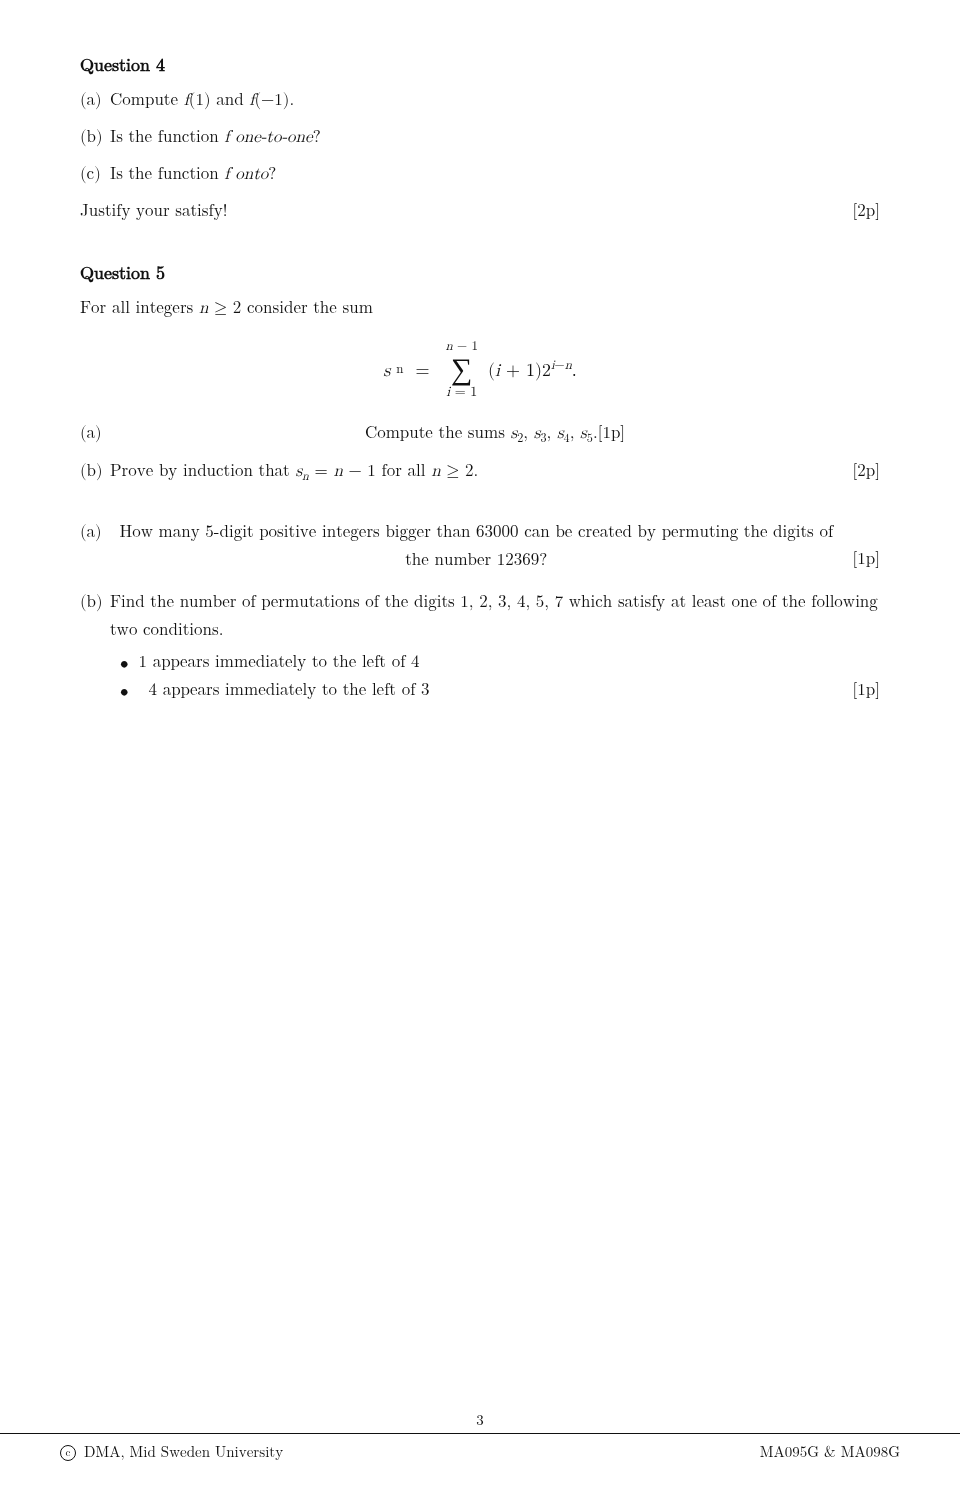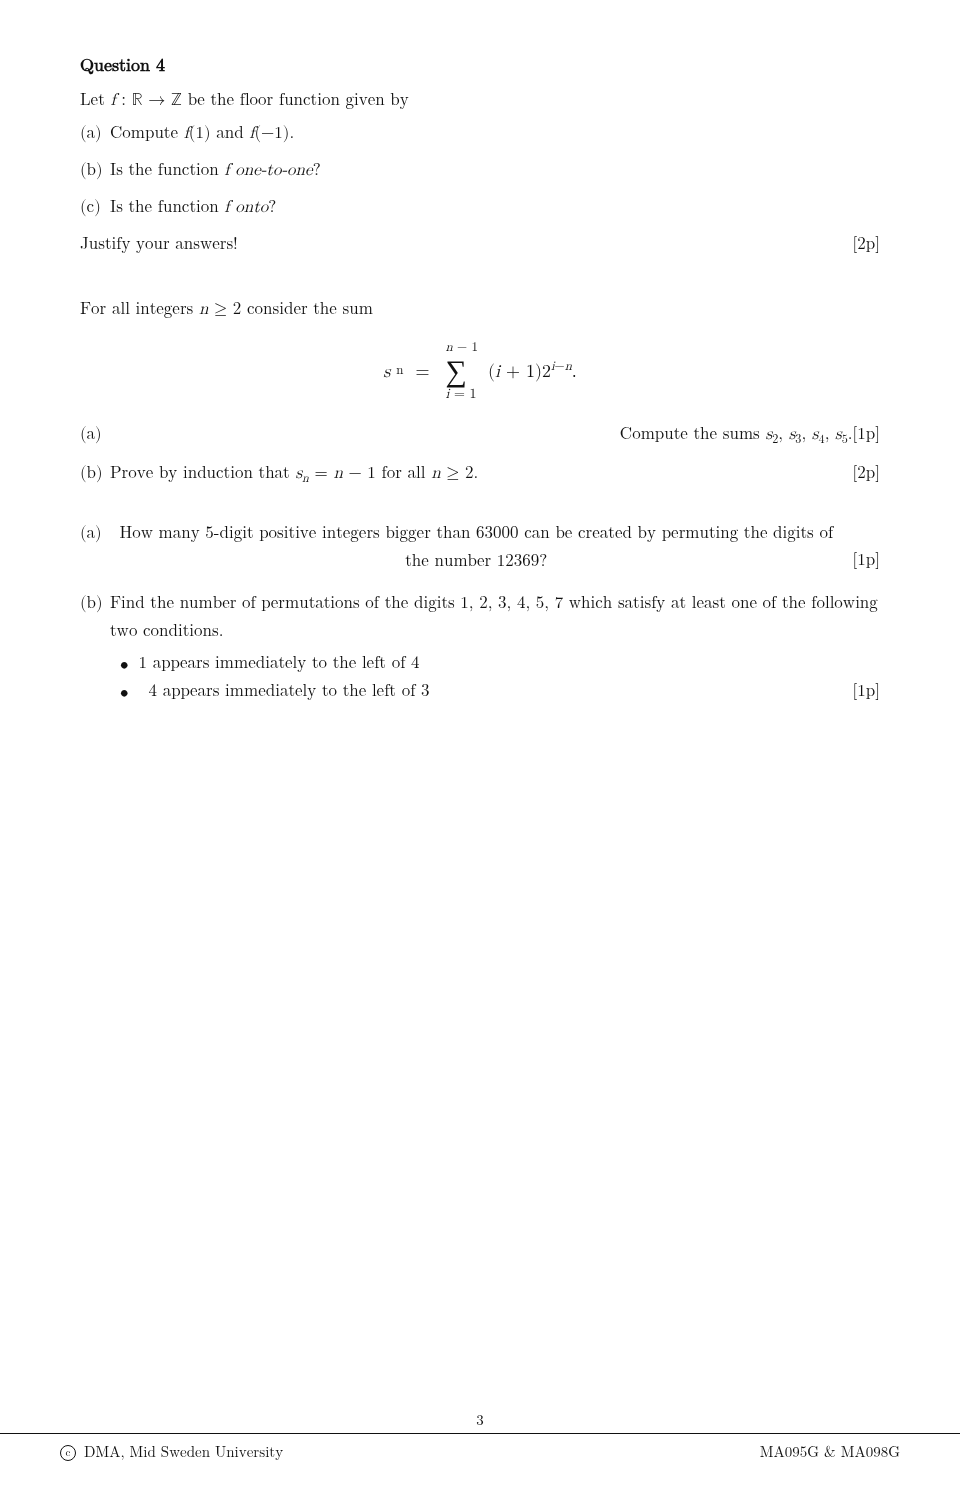--- a/index.html
+++ b/index.html
@@ -113,60 +113,58 @@
       margin: 30px 0 18px 0;
     }
   </style>
 </head>
 <body>
 
 <div class="page">
 
   <div class="question-block">
     <div class="question-title">Question 4</div>
-    <div class="intro-text">
-      Let <span class="italic">f</span> : ℝ → ℤ be the floor function given by
-    </div>
     <div class="part">
       <span class="part-label">(a)</span>
       <span class="part-text">Compute <span class="italic">f</span>(1) and <span class="italic">f</span>(−1).</span>
     </div>
     <div class="part">
       <span class="part-label">(b)</span>
       <span class="part-text">Is the function <span class="italic">f</span> <span style="font-style:italic;">one-to-one</span>?</span>
     </div>
     <div class="part">
       <span class="part-label">(c)</span>
       <span class="part-text">Is the function <span class="italic">f</span> <span style="font-style:italic;">onto</span>?</span>
     </div>
     <div class="justify-line">
-      <span>Justify your answers!</span>
+      <span>Justify your satisfy!</span>
       <span>[2p]</span>
     </div>
   </div>
 
   <div class="question-block section-sep">
+    <div class="question-title">Question 5</div>
     <div class="intro-text">
       For all integers <span class="italic">n</span> ≥ 2 consider the sum
     </div>
 
     <div class="center-formula" style="margin: 18px 0 18px 0; display:flex; align-items:center; justify-content:center; gap:6px; font-size:18px;">
       <span class="italic">s</span>
         <sub>n</sub>
       <span style="margin:0 6px;">=</span>
-      <span style="display:inline-flex; flex-direction:column; align-items:flex-start; vertical-align:middle; margin: 0 4px; font-size:14px; line-height:1.2;">
+      <span style="display:inline-flex; flex-direction:column; align-items:center; vertical-align:middle; margin: 0 4px; font-size:14px; line-height:1.2;">
         <span style="font-size:13px; line-height:1.2;"><span class="italic">n</span> − 1</span>
         <span style="font-size:30px; line-height:1; font-family: serif;">∑</span>
         <span style="font-size:14px; line-height:1.2;"><span class="italic">i</span> = 1</span>
       </span>
       <span style="">(<span class="italic">i</span> + 1)2<sup><span class="italic">i</span>−<span class="italic">n</span></sup>.</span>
     </div>
     <div class="part">
       <span class="part-label">(a)</span>
-      <span class="part-text" style="display:flex; justify-content:flex-end;">
+      <span class="part-text" style="display:flex; justify-content:center;">
         <span>Compute the sums <span class="italic">s</span><sub>2</sub>, <span class="italic">s</span><sub>3</sub>, <span class="italic">s</span><sub>4</sub>, <span class="italic">s</span><sub>5</sub>.</span>
         <span>[1p]</span>
       </span>
     </div>
     <div class="part">
       <span class="part-label">(b)</span>
       <span class="part-text" style="display:flex; justify-content:space-between;">
         <span>Prove by induction that <span class="italic">s</span><sub><span class="italic">n</span></sub> = <span class="italic">n</span> − 1 for all <span class="italic">n</span> ≥ 2.</span>
         <span>[2p]</span>
       </span>

